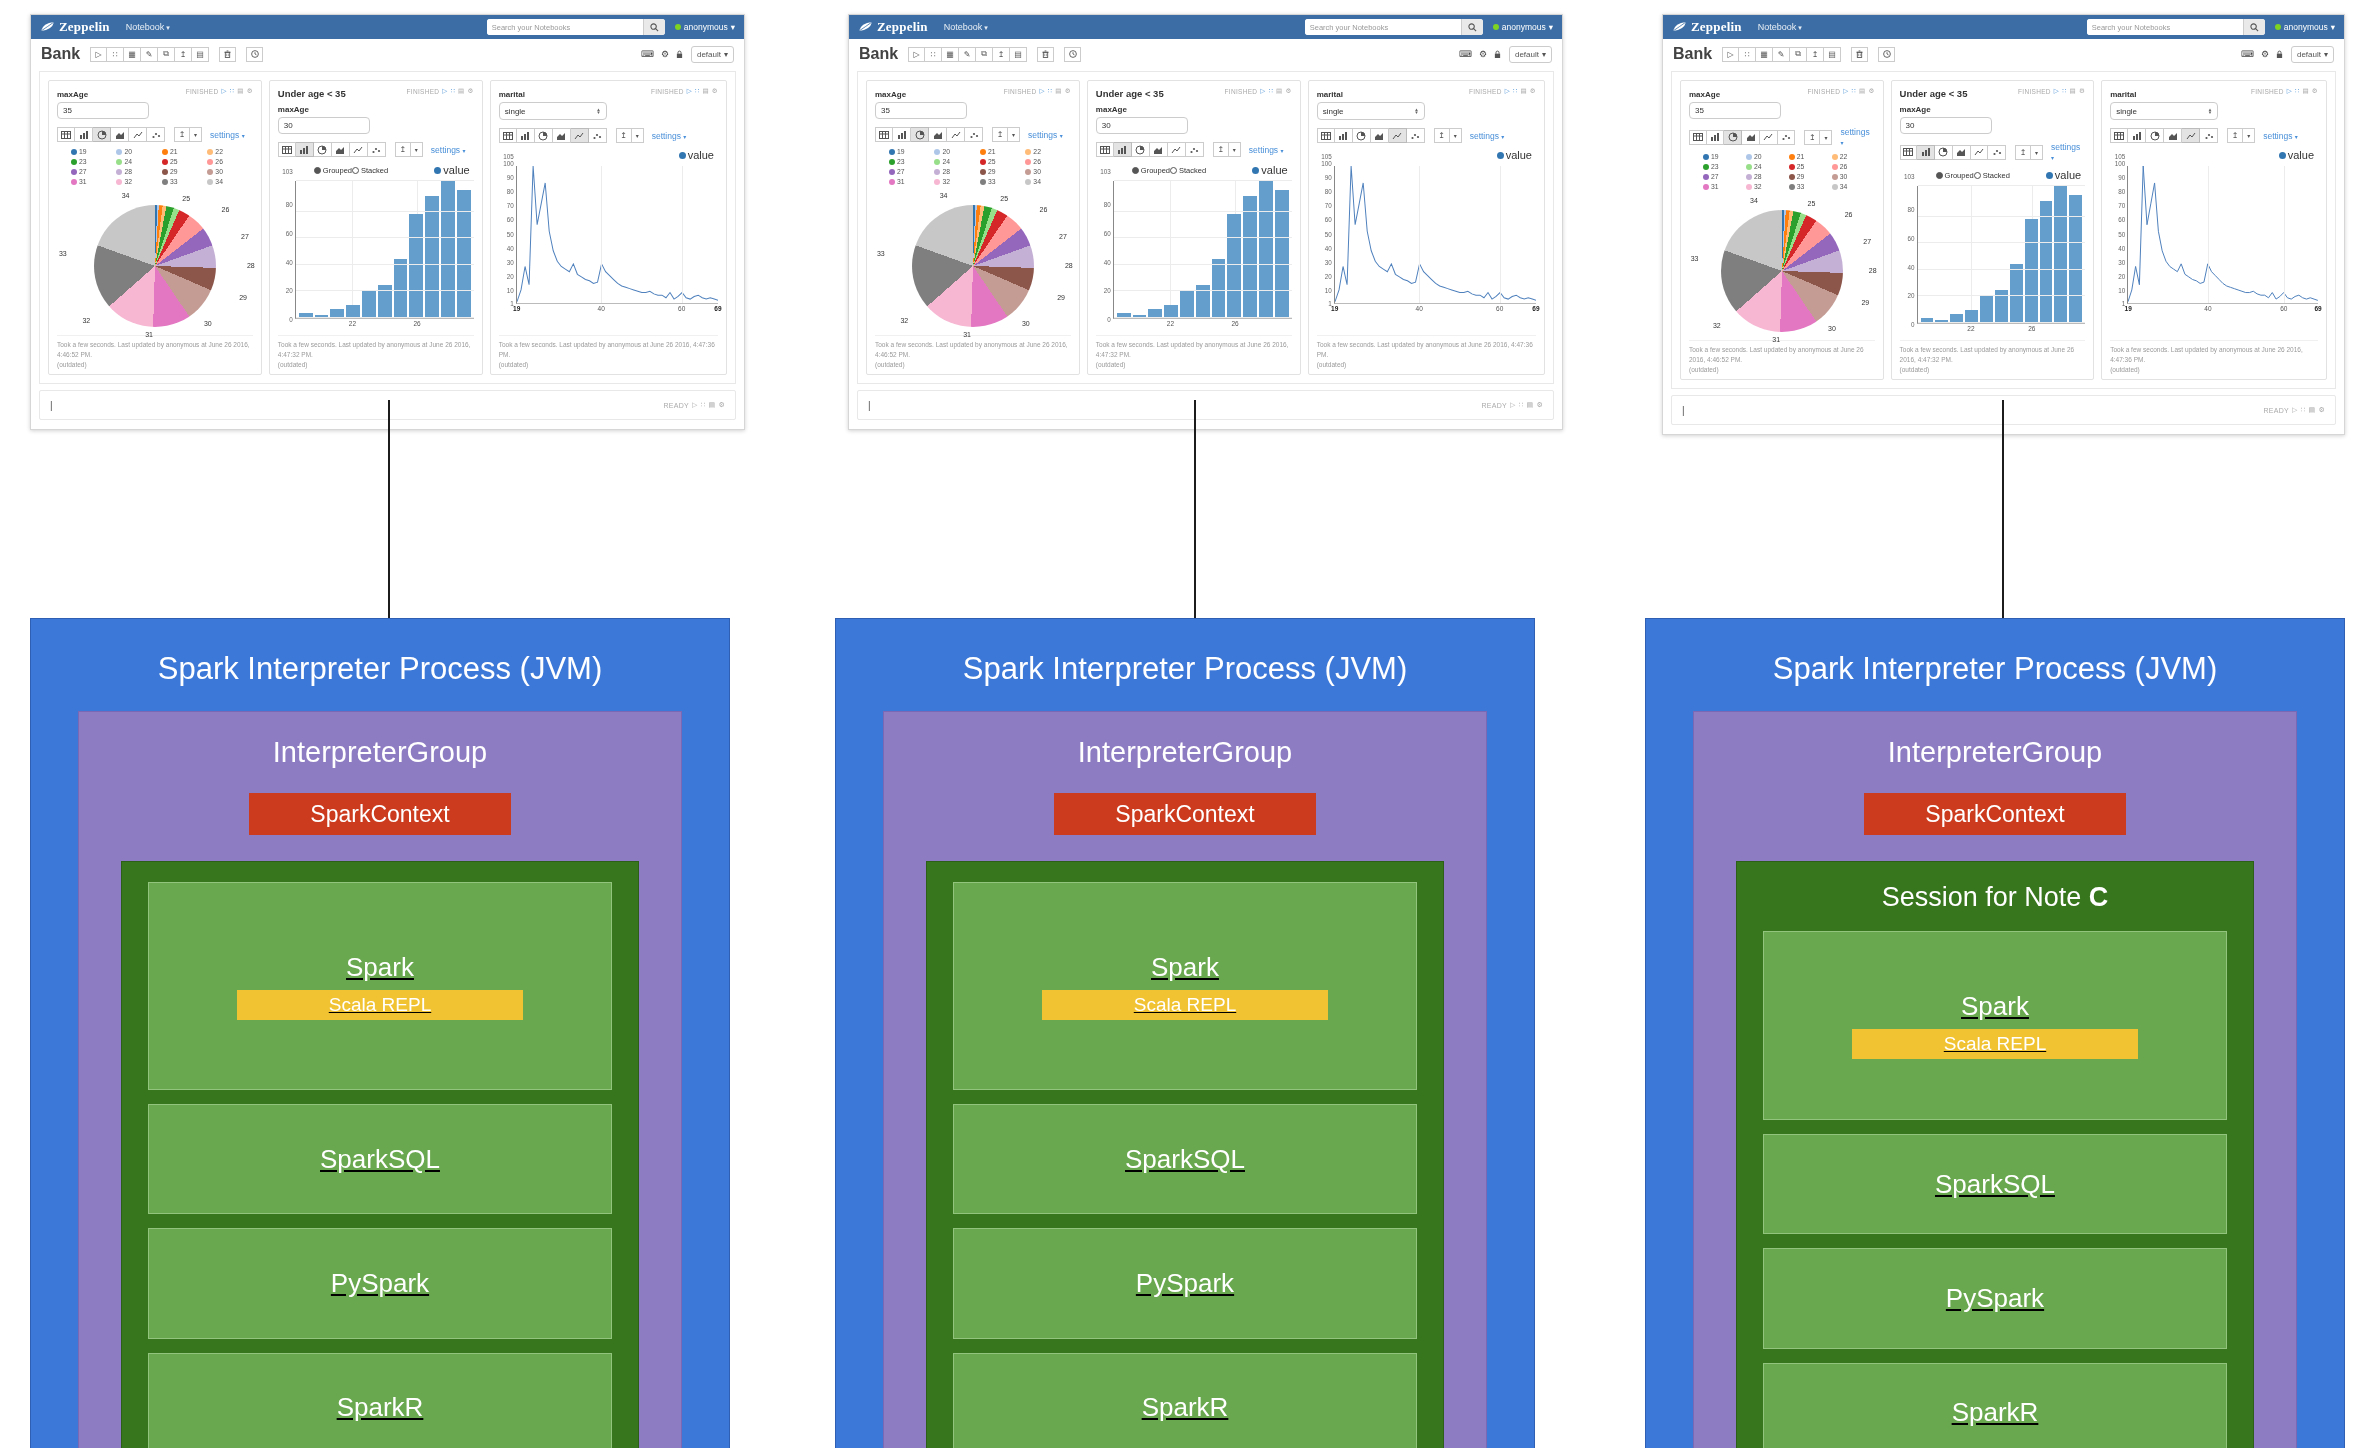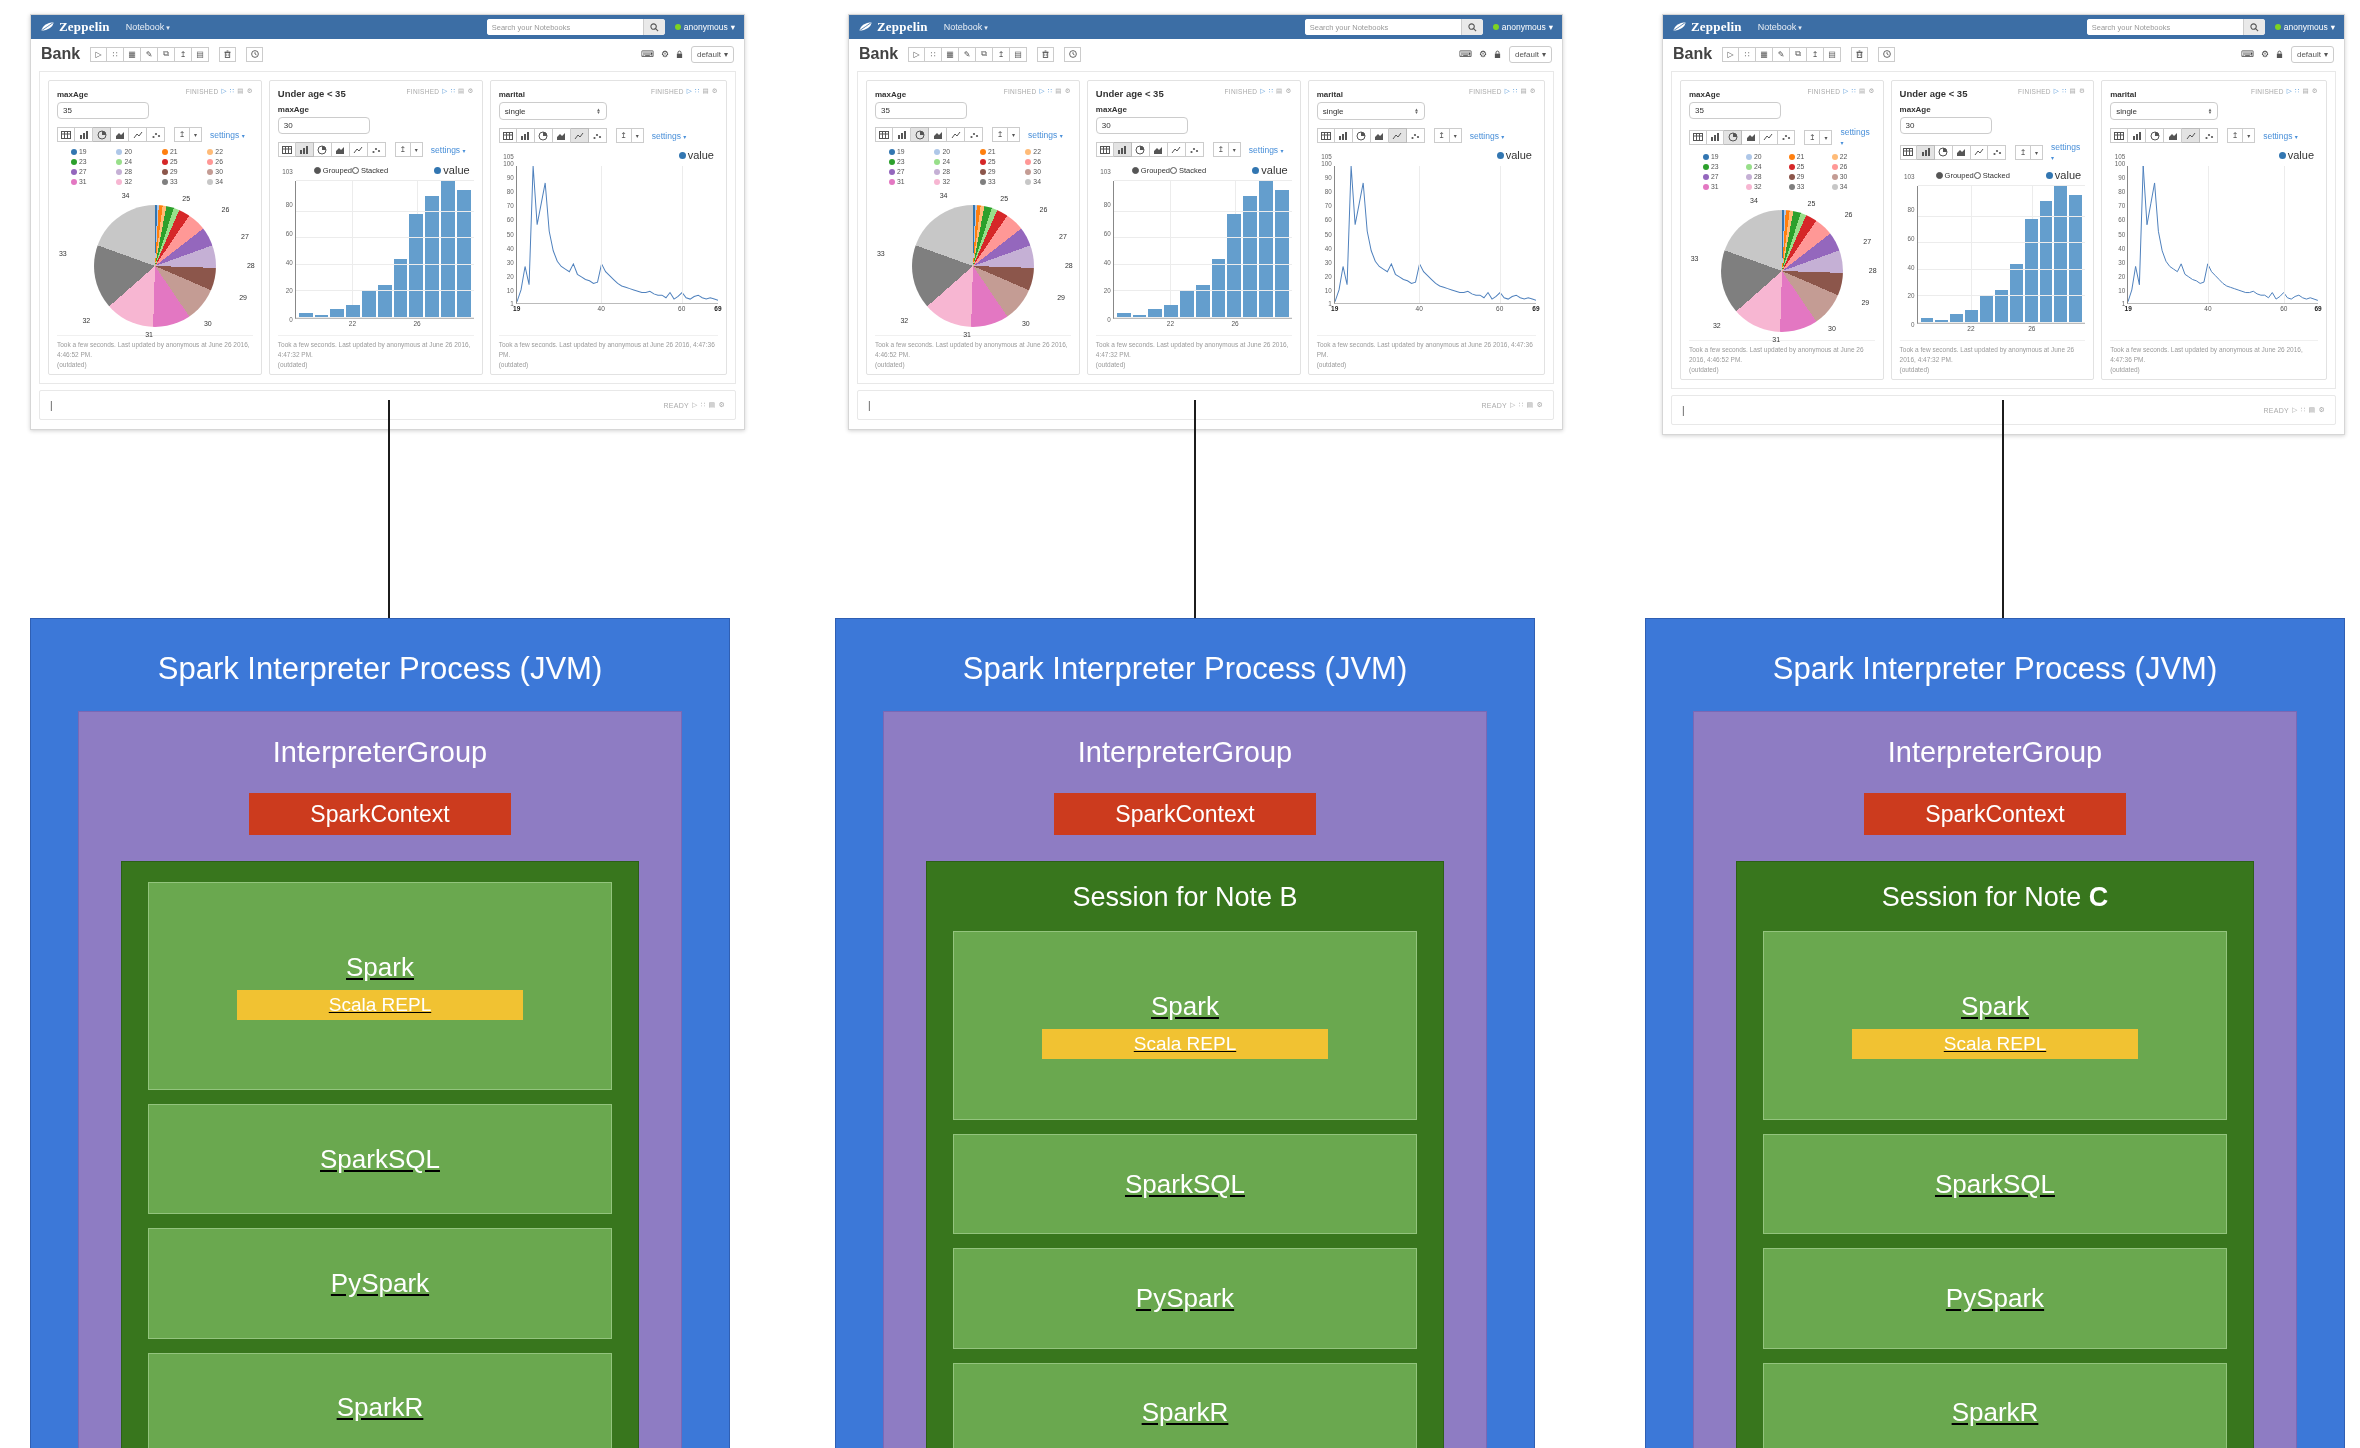--- a/index.html
+++ b/index.html
@@ -1452,24 +1452,20 @@
   </div>
 </div>
 </div>
   <div class="proc-slot" id="proc-slot-1" style="left:835px;width:700px">
 <div class="proc">
   <div class="proc-title">Spark Interpreter Process (JVM)</div>
   <div class="proc-group">
     <div class="group-title">InterpreterGroup</div>
     <div class="ctx-box">SparkContext</div>
     <div class="session">
-      <div class="session-title">
-        <span>Session for Note</span>
-        <span class="note-id" style="font-weight: 400;">B</span>
-      </div>
       <div class="interp-list">
               <div class="interp spark">
                 <span>Spark</span>
                 <div class="repl">Scala REPL</div>
               </div>
               <div class="interp">
                 <span>SparkSQL</span>
               </div>
               <div class="interp">
                 <span>PySpark</span>

